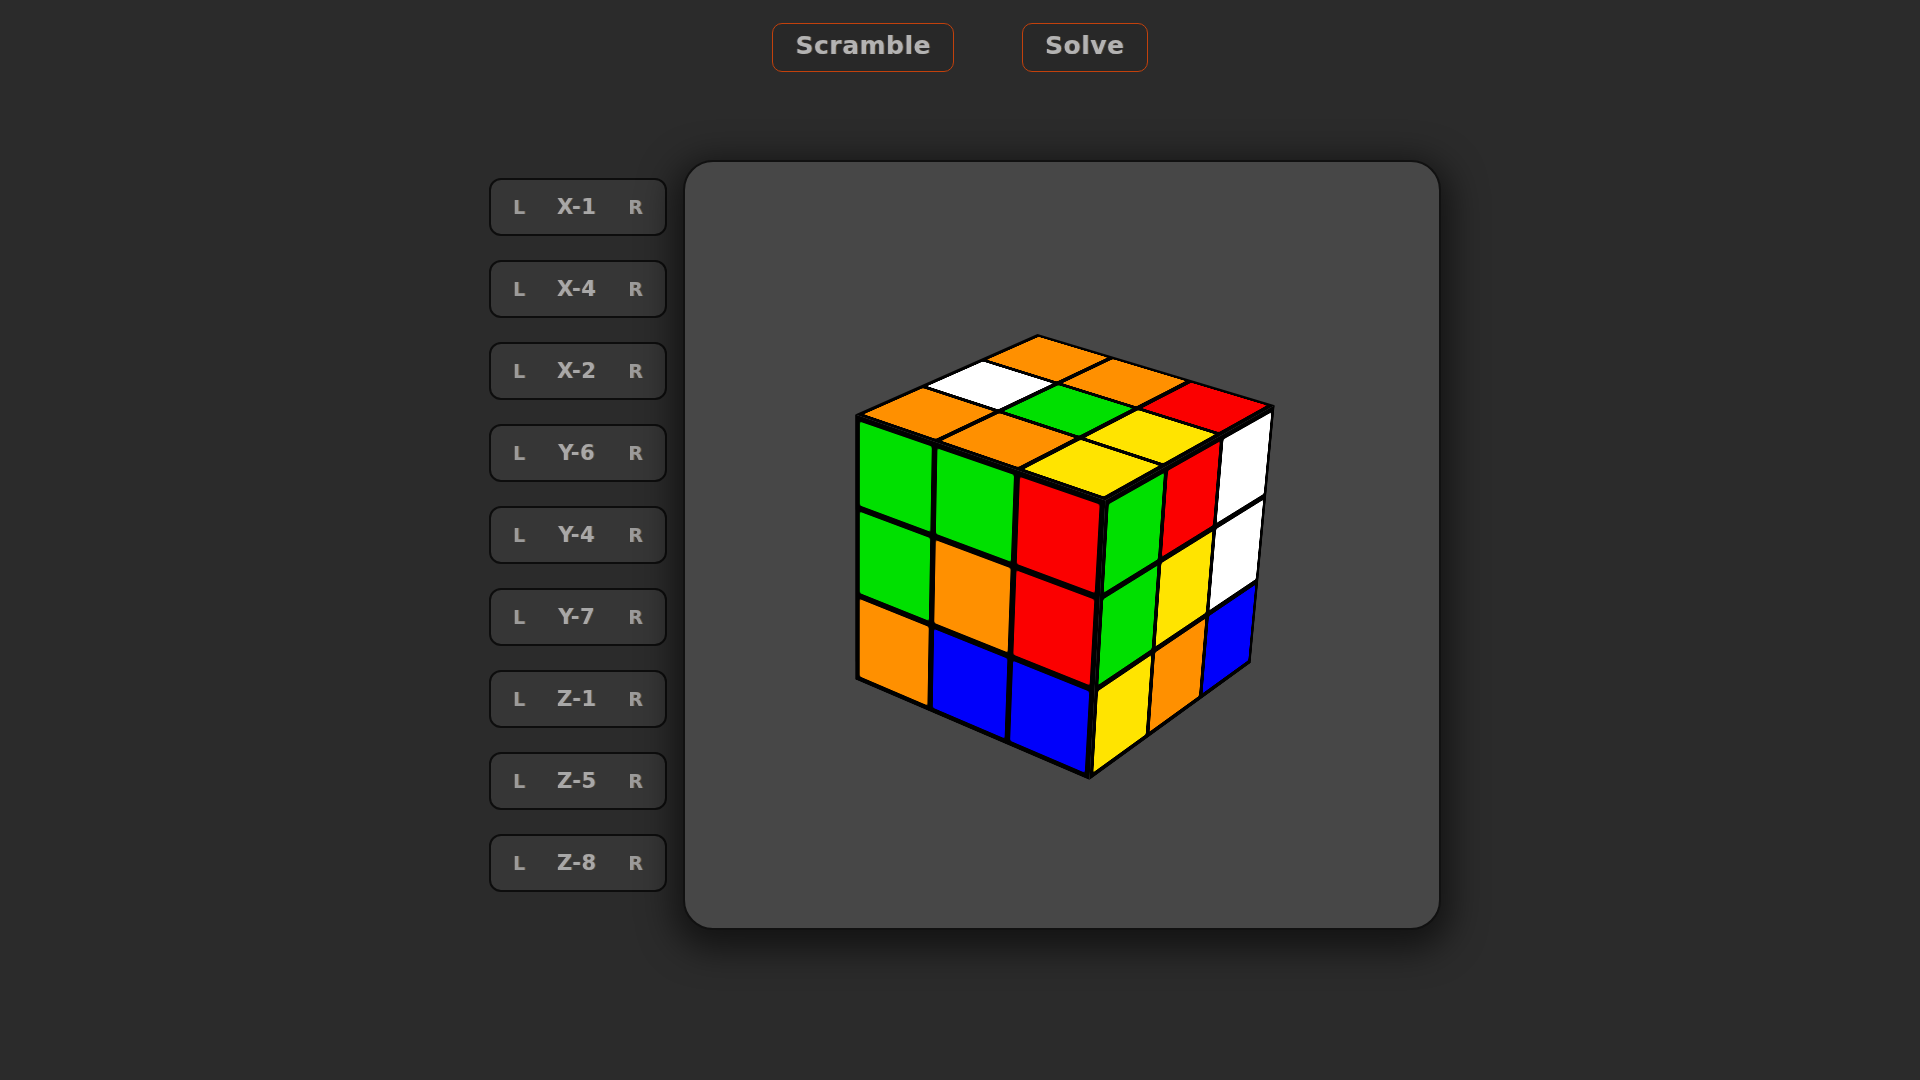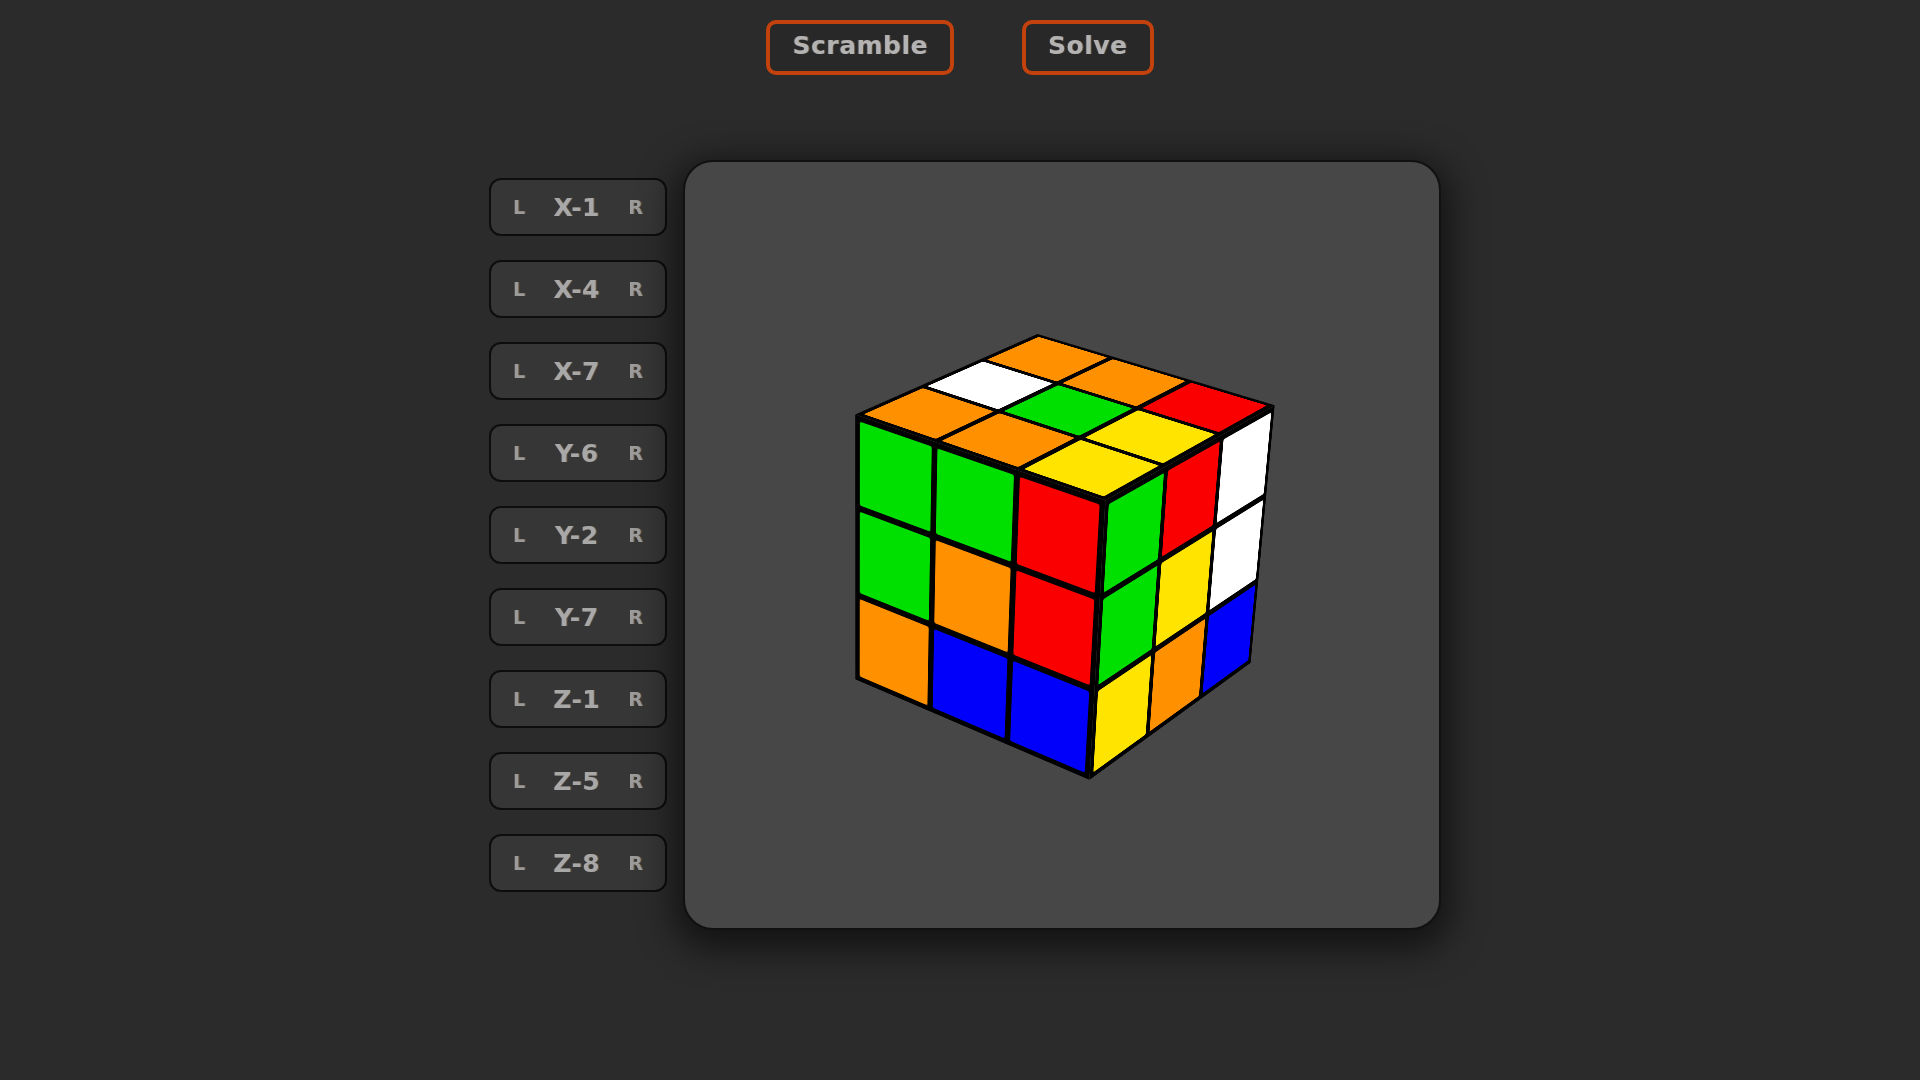--- a/index.html
+++ b/index.html
@@ -25,21 +25,21 @@
     width: 1920px;
     height: 95px;
     display: flex;
     align-items: center;
     justify-content: center;
     gap: 68px;
   }
 
   .top-btn {
     background: #282828;
-    border: 4px solid #c2410c;
+    border: 1px solid #c2410c;
     border-radius: 10px;
     color: #b3b3b3;
     font-family: "DejaVu Sans", "Liberation Sans", sans-serif;
     font-weight: bold;
     font-size: 25px;
     letter-spacing: 0.5px;
     padding: 9px 22px 11px 22px;
     cursor: pointer;
     text-shadow: 1px 0 0 rgba(140,105,60,0.55), -1px 0 0 rgba(70,90,130,0.35);
     line-height: 1.05;
@@ -73,21 +73,21 @@
     font-weight: bold;
     font-size: 19px;
     text-shadow: 1px 0 0 rgba(150,110,60,0.5);
     cursor: pointer;
     padding: 2px 4px;
   }
 
   .axis-label {
     color: #a8a8a8;
     font-weight: bold;
-    font-size: 25px;
+    font-size: 21px;
     letter-spacing: 0.5px;
     text-shadow: 1px 0 0 rgba(150,110,60,0.55), -1px 0 0 rgba(70,90,130,0.3);
   }
 
   
   #cube-panel {
     position: absolute;
     left: 683px;
     top: 160px;
     width: 758px;
@@ -159,31 +159,31 @@
       <span class="axis-label">X-1</span>
       <span class="axis-lr">R</span>
     </div>
     <div class="axis-row">
       <span class="axis-lr">L</span>
       <span class="axis-label">X-4</span>
       <span class="axis-lr">R</span>
     </div>
     <div class="axis-row">
       <span class="axis-lr">L</span>
-      <span class="axis-label">X-7</span>
+      <span class="axis-label">X-2</span>
       <span class="axis-lr">R</span>
     </div>
     <div class="axis-row">
       <span class="axis-lr">L</span>
       <span class="axis-label">Y-6</span>
       <span class="axis-lr">R</span>
     </div>
     <div class="axis-row">
       <span class="axis-lr">L</span>
-      <span class="axis-label">Y-2</span>
+      <span class="axis-label">Y-4</span>
       <span class="axis-lr">R</span>
     </div>
     <div class="axis-row">
       <span class="axis-lr">L</span>
       <span class="axis-label">Y-7</span>
       <span class="axis-lr">R</span>
     </div>
     <div class="axis-row">
       <span class="axis-lr">L</span>
       <span class="axis-label">Z-1</span>

